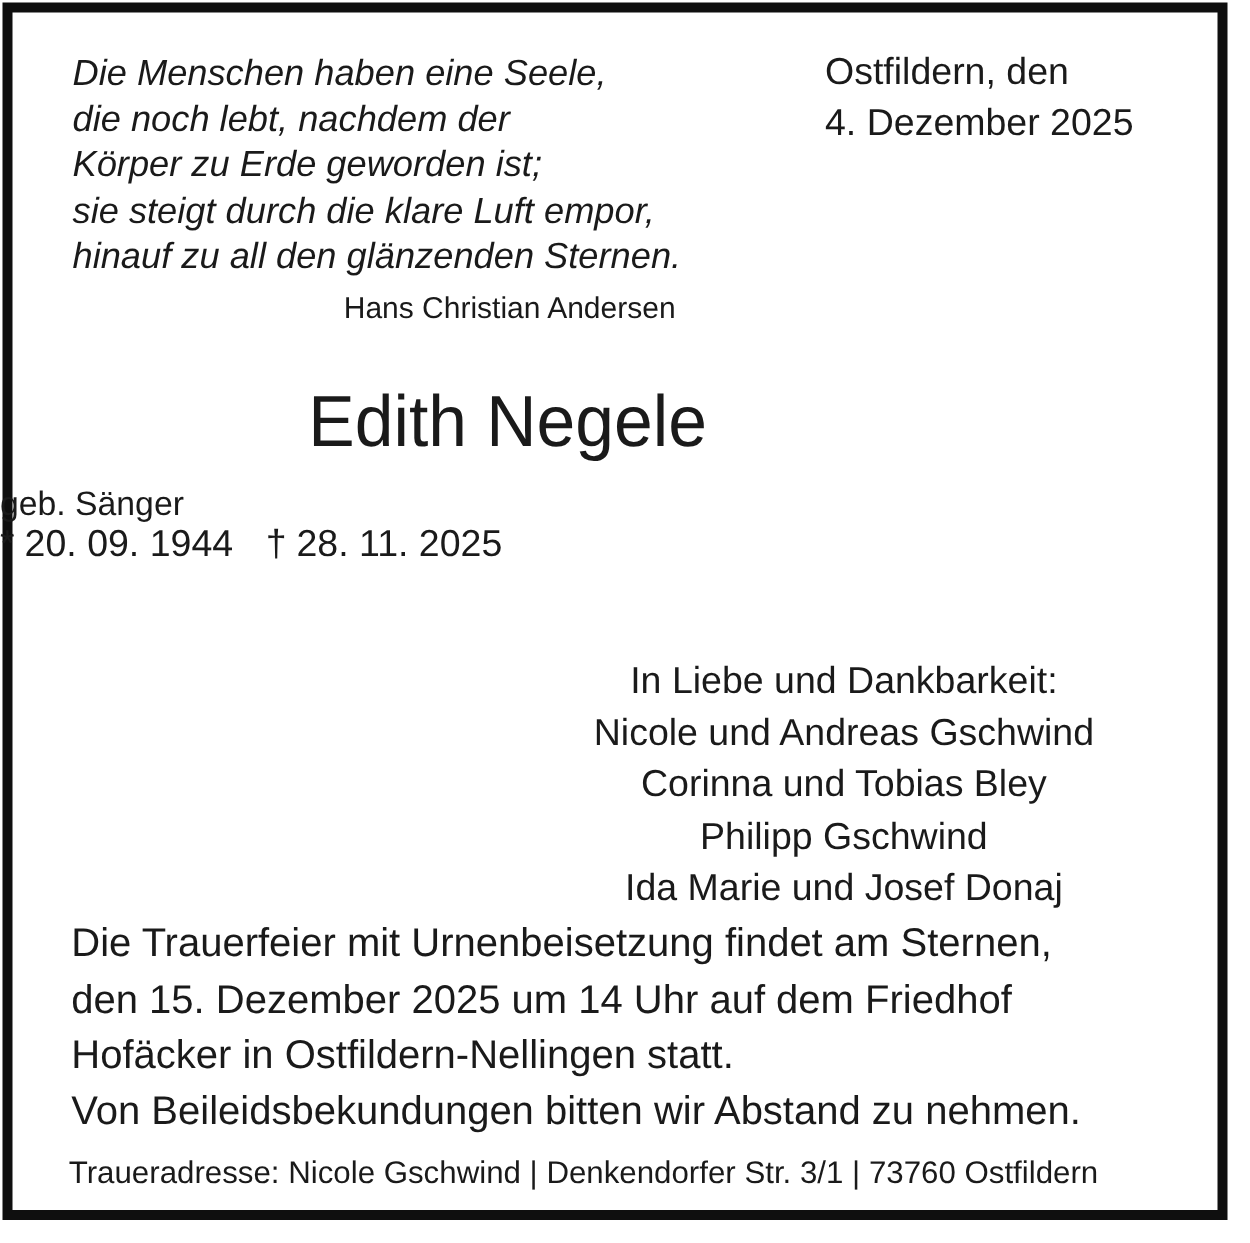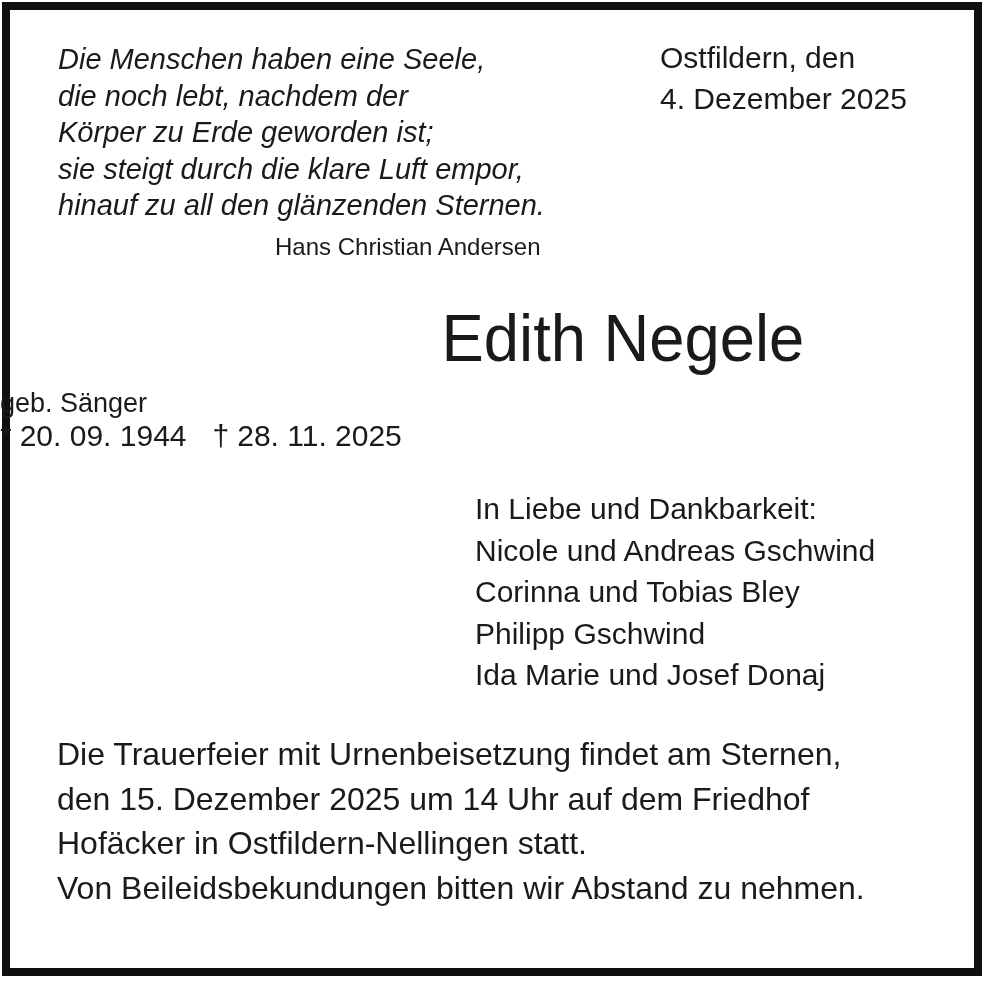--- a/index.html
+++ b/index.html
@@ -47,22 +47,22 @@
     top: 38px;
     font-size: 30px;
     line-height: 40.5px;
     white-space: nowrap;
   }
   .name {
     position: absolute;
     left: 0;
     top: 297px;
     width: 812px;
-    text-align: right;
-    font-size: 66px;
+    text-align: center;
+    font-size: 58px;
     line-height: 82px;
     white-space: nowrap;
   }
   .name-inner {
     display: inline-block;
     transform: scaleX(0.96);
     transform-origin: center;
   }
   .maiden {
     position: absolute;
@@ -86,24 +86,25 @@
   .dates .sym {
     margin-right: 8px;
   }
   .dates .gap {
     display: inline-block;
     width: 26px;
   }
   .mourners {
     position: absolute;
     left: 475px;
-    top: 488px;
+    top: 524px;
     font-size: 30px;
     line-height: 41.5px;
     white-space: nowrap;
+    text-align: center;
   }
   .funeral {
     position: absolute;
     left: 57px;
     top: 732px;
     font-size: 32px;
     line-height: 44.5px;
     white-space: nowrap;
   }
   .address {
@@ -154,14 +155,15 @@
     <div>Ida Marie und Josef Donaj</div>
   </div>
 
   <div class="funeral">
     <div>Die Trauerfeier mit Urnenbeisetzung findet am Sternen,</div>
     <div>den 15. Dezember 2025 um 14 Uhr auf dem Friedhof</div>
     <div>Hofäcker in Ostfildern-Nellingen statt.</div>
     <div>Von Beileidsbekundungen bitten wir Abstand zu nehmen.</div>
   </div>
 
+  <div class="address">Traueradresse: Nicole Gschwind | Denkendorfer Str. 3/1 | 73760 Ostfildern</div>
 
 </div>
 
 </body></html>

